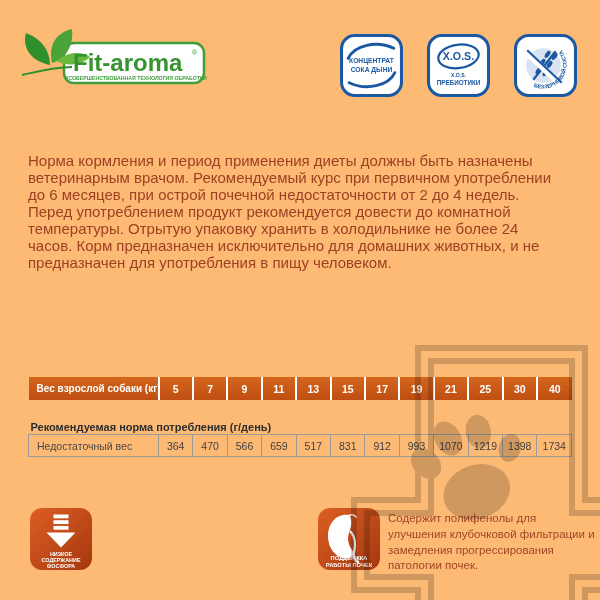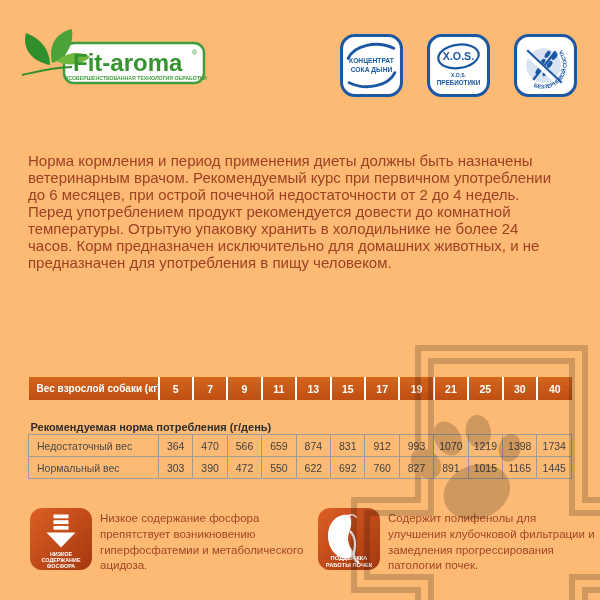--- a/index.html
+++ b/index.html
@@ -145,43 +145,28 @@
     <tbody>
       <tr>
         <td class="subhead" colspan="13">Рекомендуемая норма потребления (г/день)</td>
       </tr>
       <tr class="datarow">
         <td class="rlabel">Недостаточный вес</td>
         <td>364</td>
         <td>470</td>
         <td>566</td>
         <td>659</td>
-        <td>874</td>
+        <td>517</td>
         <td>831</td>
         <td>912</td>
         <td>993</td>
         <td>1070</td>
         <td>1219</td>
         <td>1398</td>
         <td>1734</td>
-      </tr>
-      <tr class="datarow">
-        <td class="rlabel">Нормальный вес</td>
-        <td>303</td>
-        <td>390</td>
-        <td>472</td>
-        <td>550</td>
-        <td>622</td>
-        <td>692</td>
-        <td>760</td>
-        <td>827</td>
-        <td>891</td>
-        <td>1015</td>
-        <td>1165</td>
-        <td>1445</td>
       </tr>
     </tbody>
   </table>
 
   <svg class="feature-icon fi1" viewBox="0 0 62 62">
     <defs>
       <linearGradient id="redgrad" x1="0" y1="0" x2="1" y2="1">
         <stop offset="0" stop-color="#dd5f24"></stop>
           <stop offset="1" stop-color="#a5370f"></stop>
       </linearGradient>
@@ -190,21 +175,20 @@
     <g fill="#ffffff">
       <rect x="23.5" y="6.5" width="15" height="3.8"></rect>
       <rect x="23.5" y="12.2" width="15" height="3.8"></rect>
       <rect x="23.5" y="17.9" width="15" height="3.8"></rect>
       <path d="M16.5,24.5 L45.5,24.5 L31,39.5 Z"></path>
     </g>
     <text x="31" y="47.5" font-size="5.4" font-weight="bold" fill="#fff" text-anchor="middle">НИЗКОЕ</text>
     <text x="31" y="53.5" font-size="5.4" font-weight="bold" fill="#fff" text-anchor="middle">СОДЕРЖАНИЕ</text>
     <text x="31" y="59.5" font-size="5.4" font-weight="bold" fill="#fff" text-anchor="middle">ФОСФОРА</text>
   </svg>
-  <div class="feature-text ft1">Низкое содержание фосфора препятствует возникновению гиперфосфатемии и метаболического ацидоза.</div>
 
   <svg class="feature-icon fi2" viewBox="0 0 62 62">
     <rect x="0" y="0" width="62" height="62" rx="12" fill="url(#redgrad)"></rect>
     <g>
       <path d="M31,7 C19,5 10,15 10,28 C10,42 20,52 31,50 C35,49 36,45 34,42 C30,36 29,31 31,25 C33,20 35,11 31,7 Z" fill="#ffffff"></path>
       <path d="M33,24 C37,29 38,37 36,44 C35,49 37,53 40,54" stroke="#ffffff" stroke-width="2.4" fill="none" stroke-linecap="round"></path>
       <path d="M29,9 C32,6 36,6 38,9" stroke="#ffffff" stroke-width="1.6" fill="none" stroke-linecap="round"></path>
     </g>
     <text x="31" y="52" font-size="5.7" font-weight="bold" fill="#fff" text-anchor="middle">ПОДДЕРЖКА</text>
     <text x="31" y="58.6" font-size="5.7" font-weight="bold" fill="#fff" text-anchor="middle">РАБОТЫ ПОЧЕК</text>

